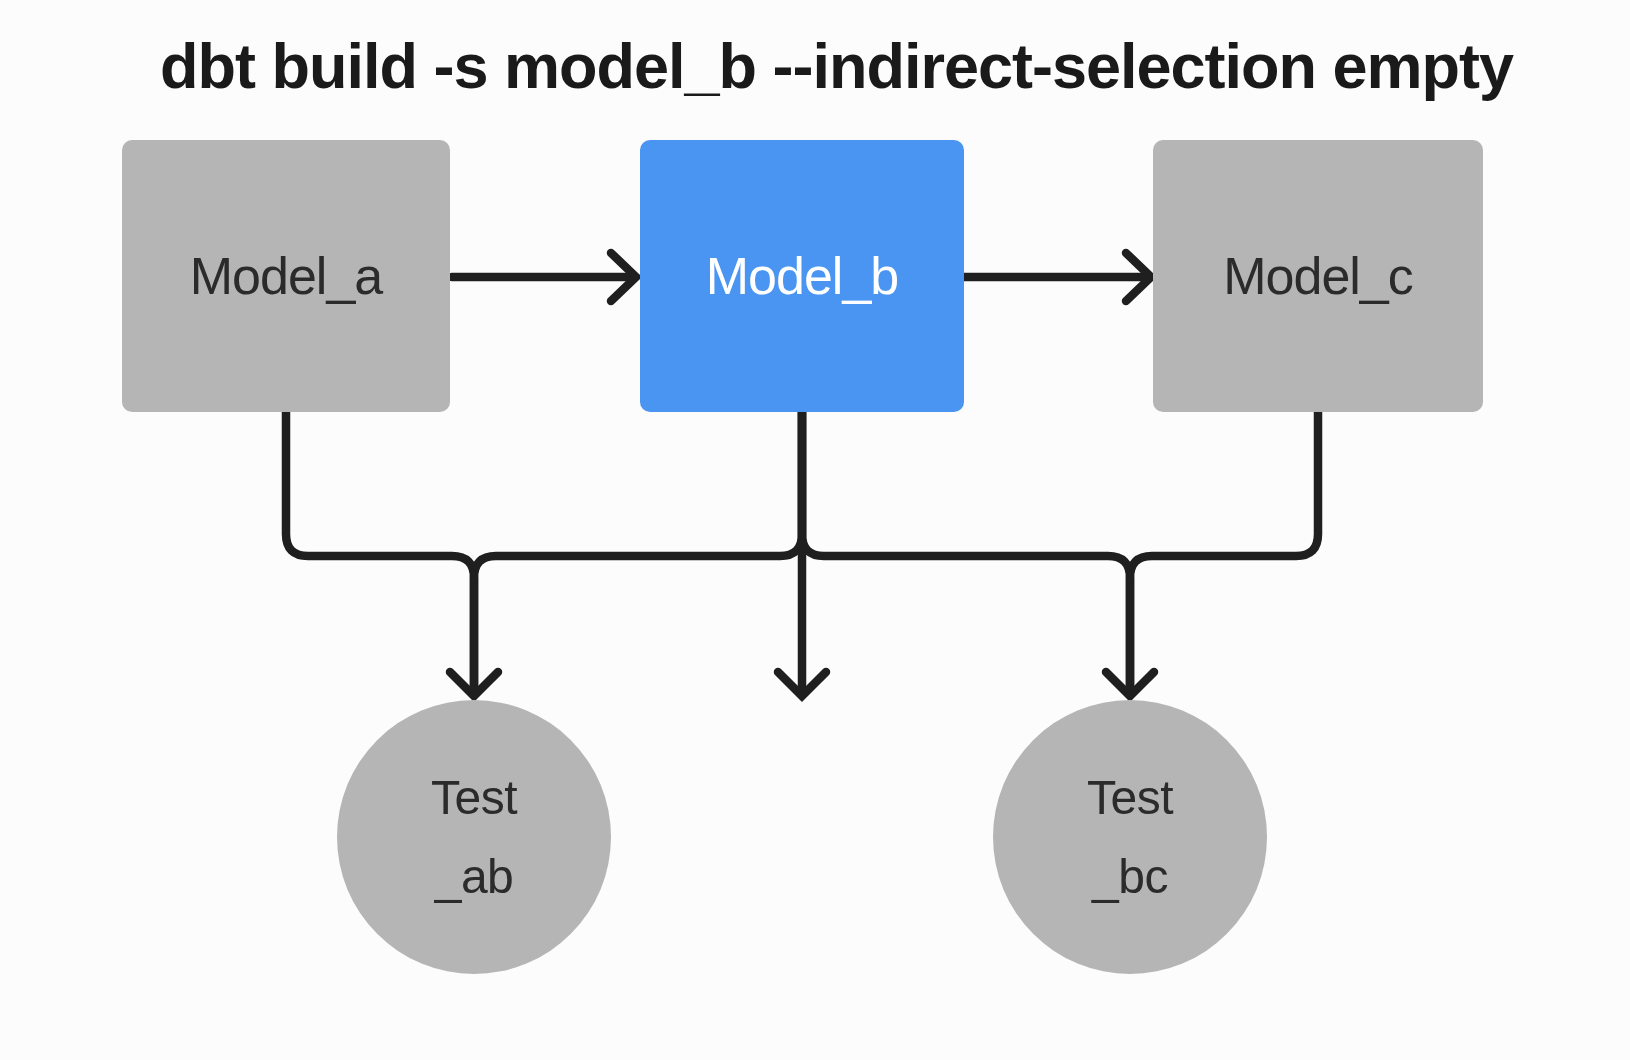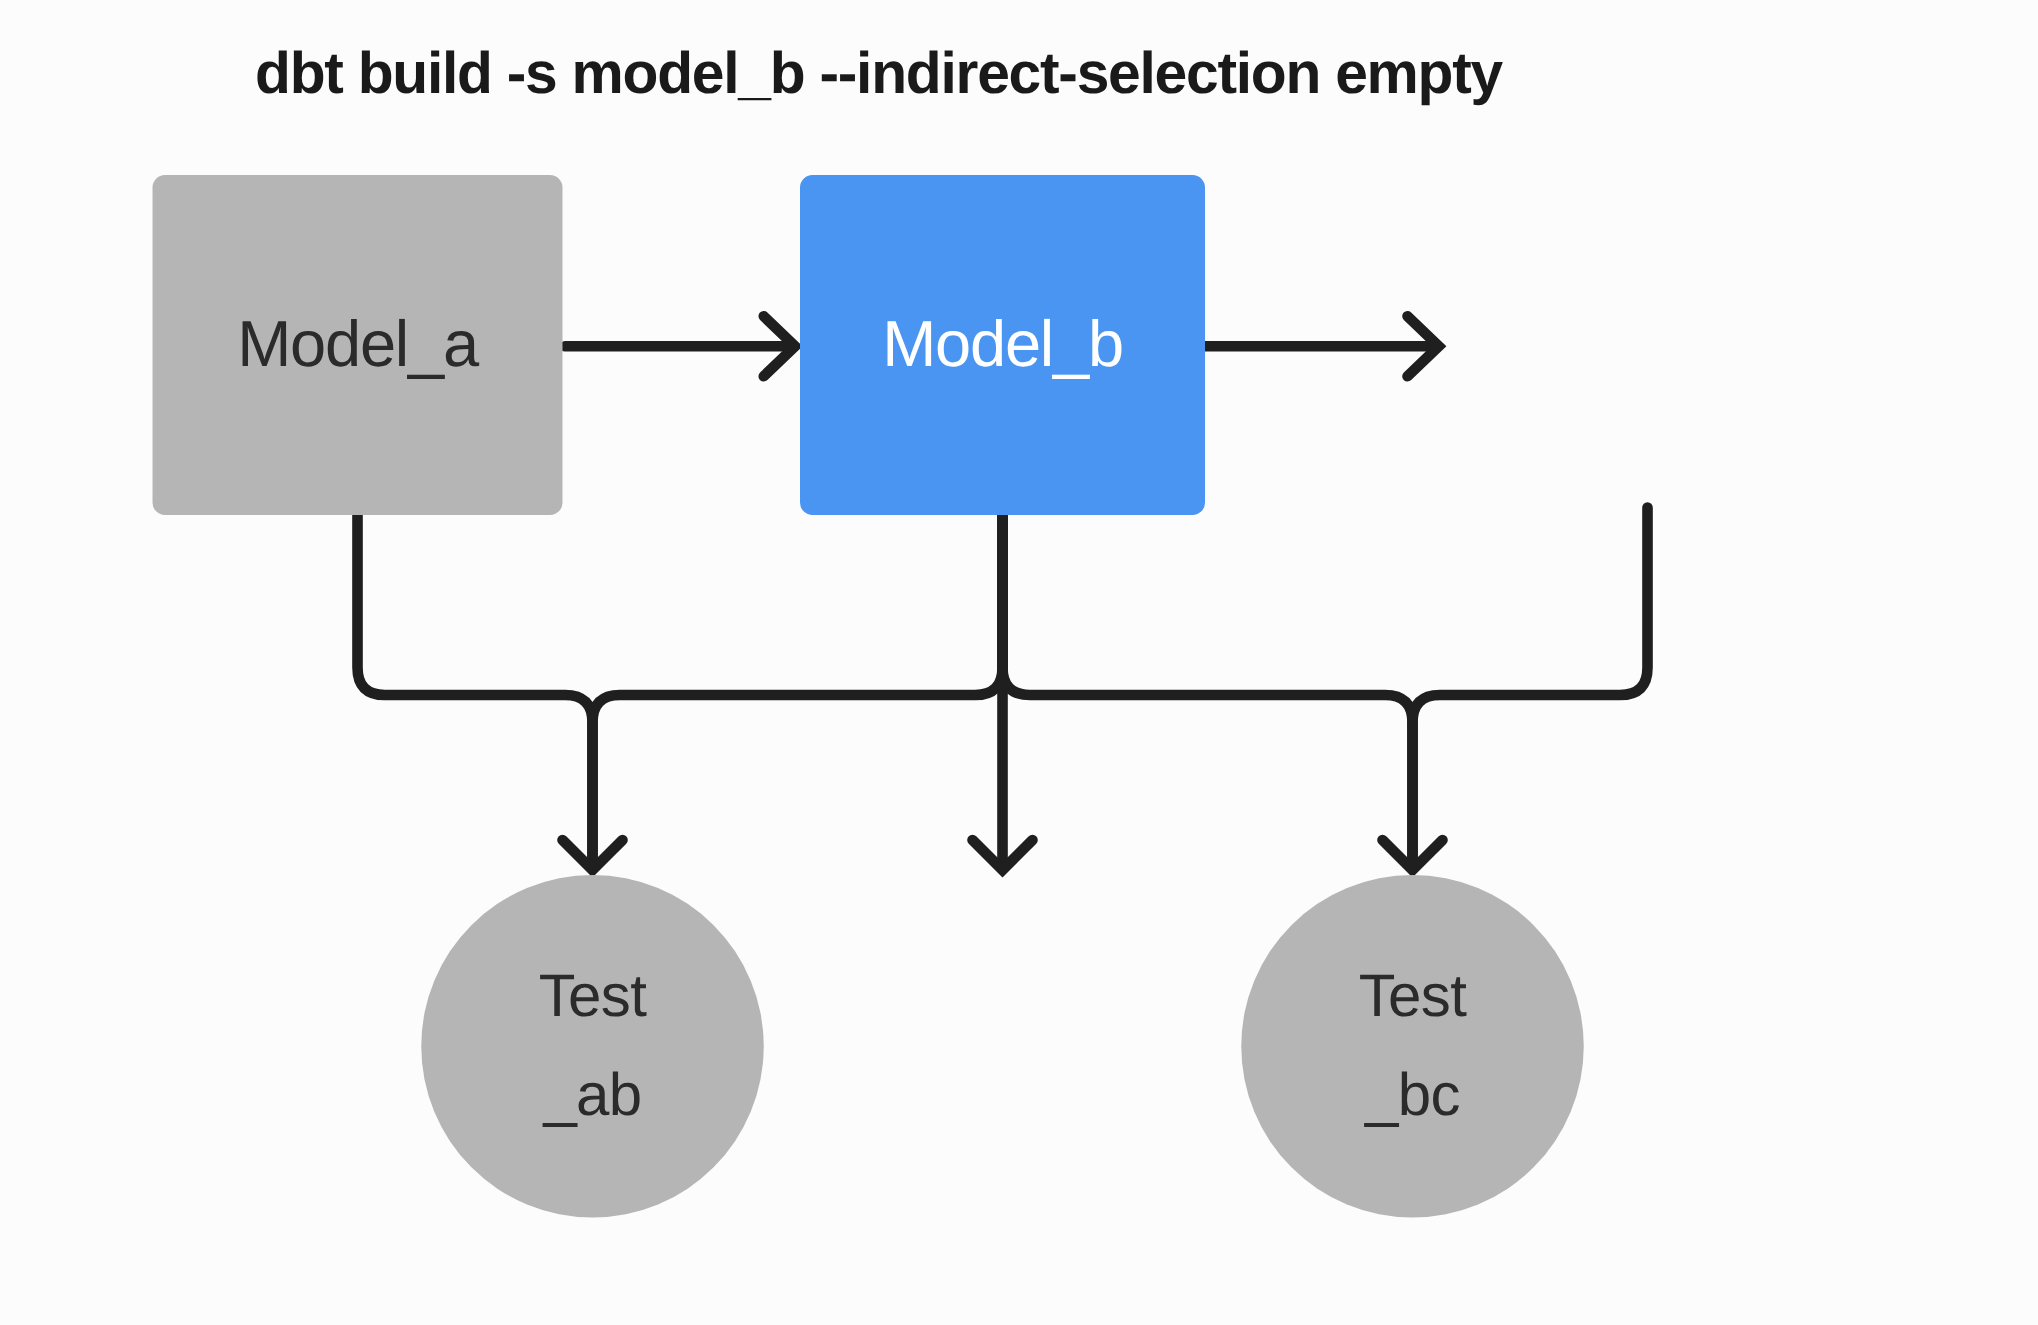--- a/index.html
+++ b/index.html
@@ -19,26 +19,25 @@
     background: var(--background);
     overflow: hidden;
   }
   .canvas {
     position: relative;
     width: 1630px; height: 1060px;
   }
   .diagram-title {
     position: absolute;
     left: 160px; top: 30px;
-    font-size: 47px;
+    font-size: 63px;
     font-weight: 600;
     letter-spacing: -1px;
     color: var(--title-color);
     white-space: nowrap;
-    margin-left: 44px;
   }
   svg.edges {
     position: absolute;
     left: 0; top: 0;
     z-index: 1;
     pointer-events: none;
   }
   svg.edges path, svg.edges polyline {
     fill: none;
     stroke: var(--edge-stroke);
@@ -121,20 +120,23 @@
   </svg>
 
   <div class="model-box" id="model-a">
     <span>Model_a</span>
   </div>
 
   <div class="model-box selected" id="model-b">
     <span>Model_b</span>
   </div>
 
+  <div class="model-box" id="model-c">
+    <span>Model_c</span>
+  </div>
 
   <div class="test-circle" id="test-ab">
     <span>Test</span>
     <span>_ab</span>
   </div>
 
 
   <div class="test-circle" id="test-bc">
     <span>Test</span>
     <span>_bc</span>

